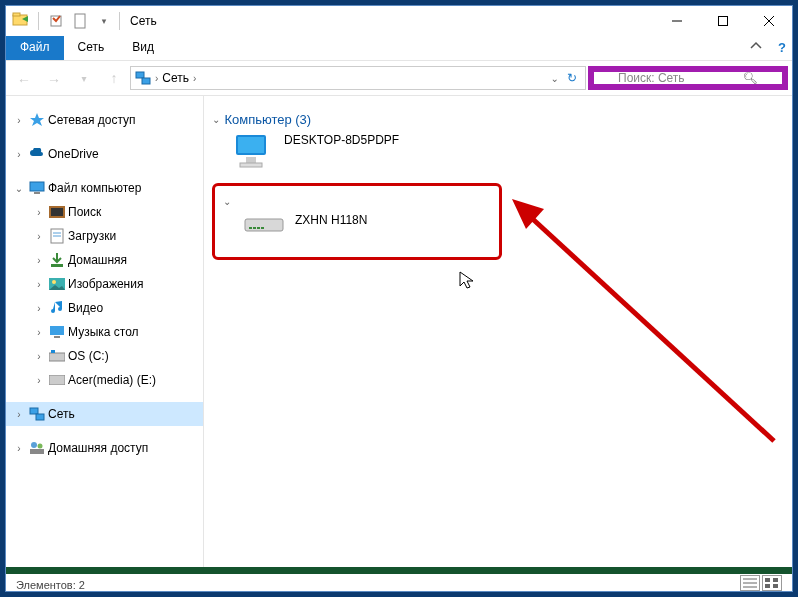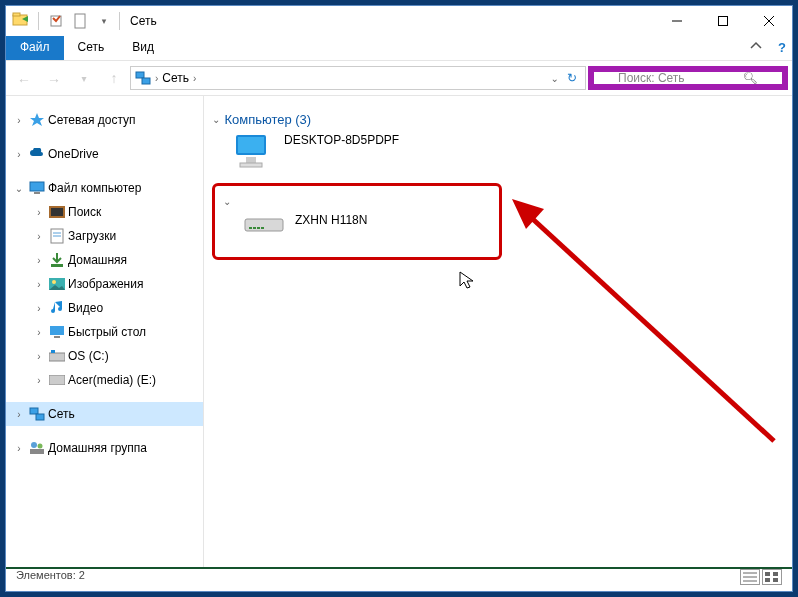--- a/index.html
+++ b/index.html
@@ -32,21 +32,21 @@
 .treeitem { display: flex; align-items: center; height: 24px; padding-left: 6px; gap: 2px; white-space: nowrap; }
 .treeitem.child { padding-left: 26px; }
 .treeitem.selected { background: #cde8ff; }
 .treeitem .exp { width: 14px; color: #666; font-size: 10px; display: inline-block; text-align: center; }
 .treeitem .ico { width: 18px; height: 18px; display: flex; align-items: center; justify-content: center; }
 .content { flex: 1; padding: 10px 8px; font-size: 12px; position: relative; }
 .group-head { color: #0b57a5; font-size: 13px; margin: 6px 0 6px 0; display: flex; align-items: center; gap: 4px; }
 .group-head .exp { font-size: 10px; color: #666; }
 .item-row { display: flex; align-items: flex-start; gap: 10px; height: 46px; padding-left: 20px; }
 .highlight { border: 3px solid #c00; border-radius: 6px; padding: 4px 8px 8px 8px; margin-top: 4px; width: 290px; }
-.statusbar { position: absolute; bottom: 0; left: 0; right: 0; height: 24px; border-top: 2px solid #14532d; display: flex; align-items: flex-start; padding: 0 10px; font-size: 11px; color: #444; }
+.statusbar { position: absolute; bottom: 0; left: 0; right: 0; height: 24px; border-top: 7px solid #14532d; display: flex; align-items: flex-end; padding: 0 10px; font-size: 11px; color: #444; }
 .statusbar .viewbtns { margin-left: auto; display: flex; gap: 2px; }
 .statusbar .viewbtns span { width: 20px; height: 16px; border: 1px solid #999; display: inline-block; }
 svg { display: block; }
 .cursor { position: absolute; left: 255px; top: 175px; pointer-events: none; }
 </style>
 </head>
 <body>
 
 <div class="window">
 
@@ -218,21 +218,21 @@
           <span>Видео</span>
         </div>
       <div class="treeitem child">
           <span class="exp">›</span>
           <span class="ico">
             <svg width="16" height="14">
               <rect x="1" y="1" width="14" height="9" fill="#3ba0e6"></rect>
               <rect x="5" y="11" width="6" height="2" fill="#888"></rect>
             </svg>
           </span>
-          <span>Быстрый стол</span>
+          <span>Музыка стол</span>
         </div>
       <div class="treeitem child">
           <span class="exp">›</span>
           <span class="ico">
             <svg width="16" height="12">
               <rect x="0" y="3" width="16" height="8" fill="#ccc" stroke="#888"></rect>
               <rect x="2" y="0" width="4" height="3" fill="#1a8ad8"></rect>
             </svg>
           </span>
           <span>OS (C:)</span>
@@ -260,21 +260,21 @@
       <div style="height:10px"></div>
       <div class="treeitem">
           <span class="exp">›</span>
           <span class="ico">
             <svg width="16" height="14">
               <circle cx="5" cy="4" r="3" fill="#5aa0d8"></circle>
               <circle cx="11" cy="5" r="2.5" fill="#7ab85a"></circle>
               <rect x="1" y="8" width="14" height="5" fill="#888"></rect>
             </svg>
           </span>
-          <span>Домашняя группа</span>
+          <span>Домашняя доступ</span>
         </div>
     </div>
 
     <div class="content">
       <div class="group-head">
           <span class="exp">⌄</span>
           <span>Компьютер (3)</span>
         </div>
       <div class="item-row">
         <span>

